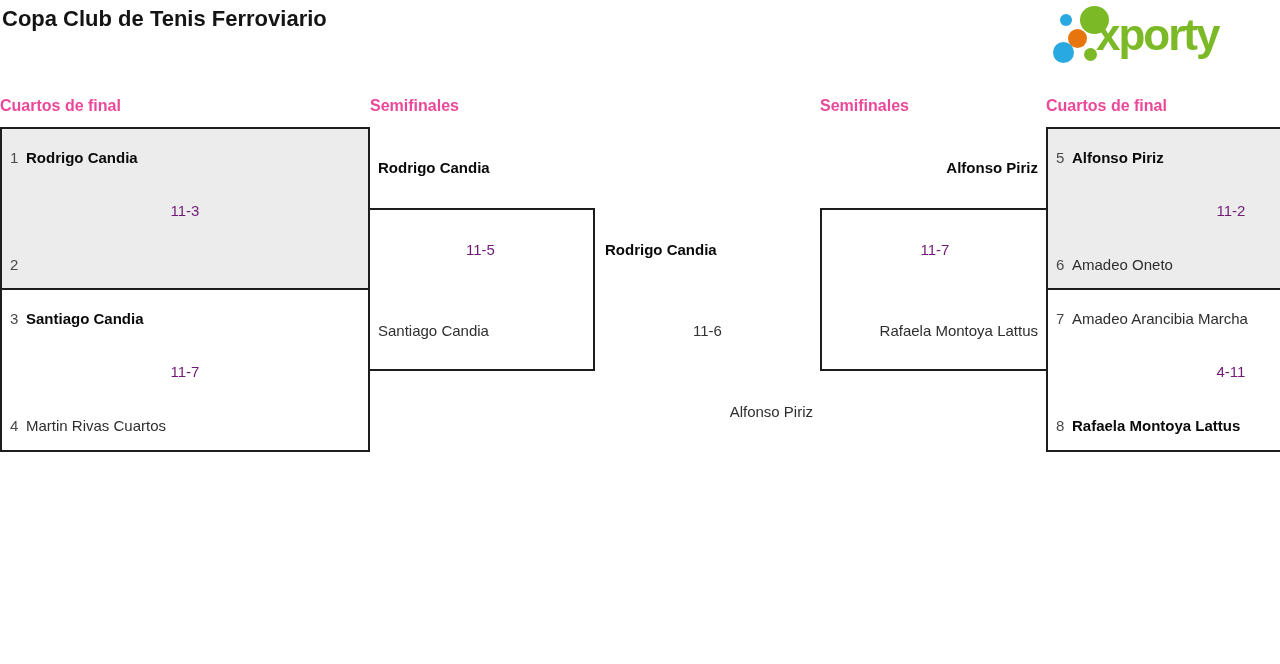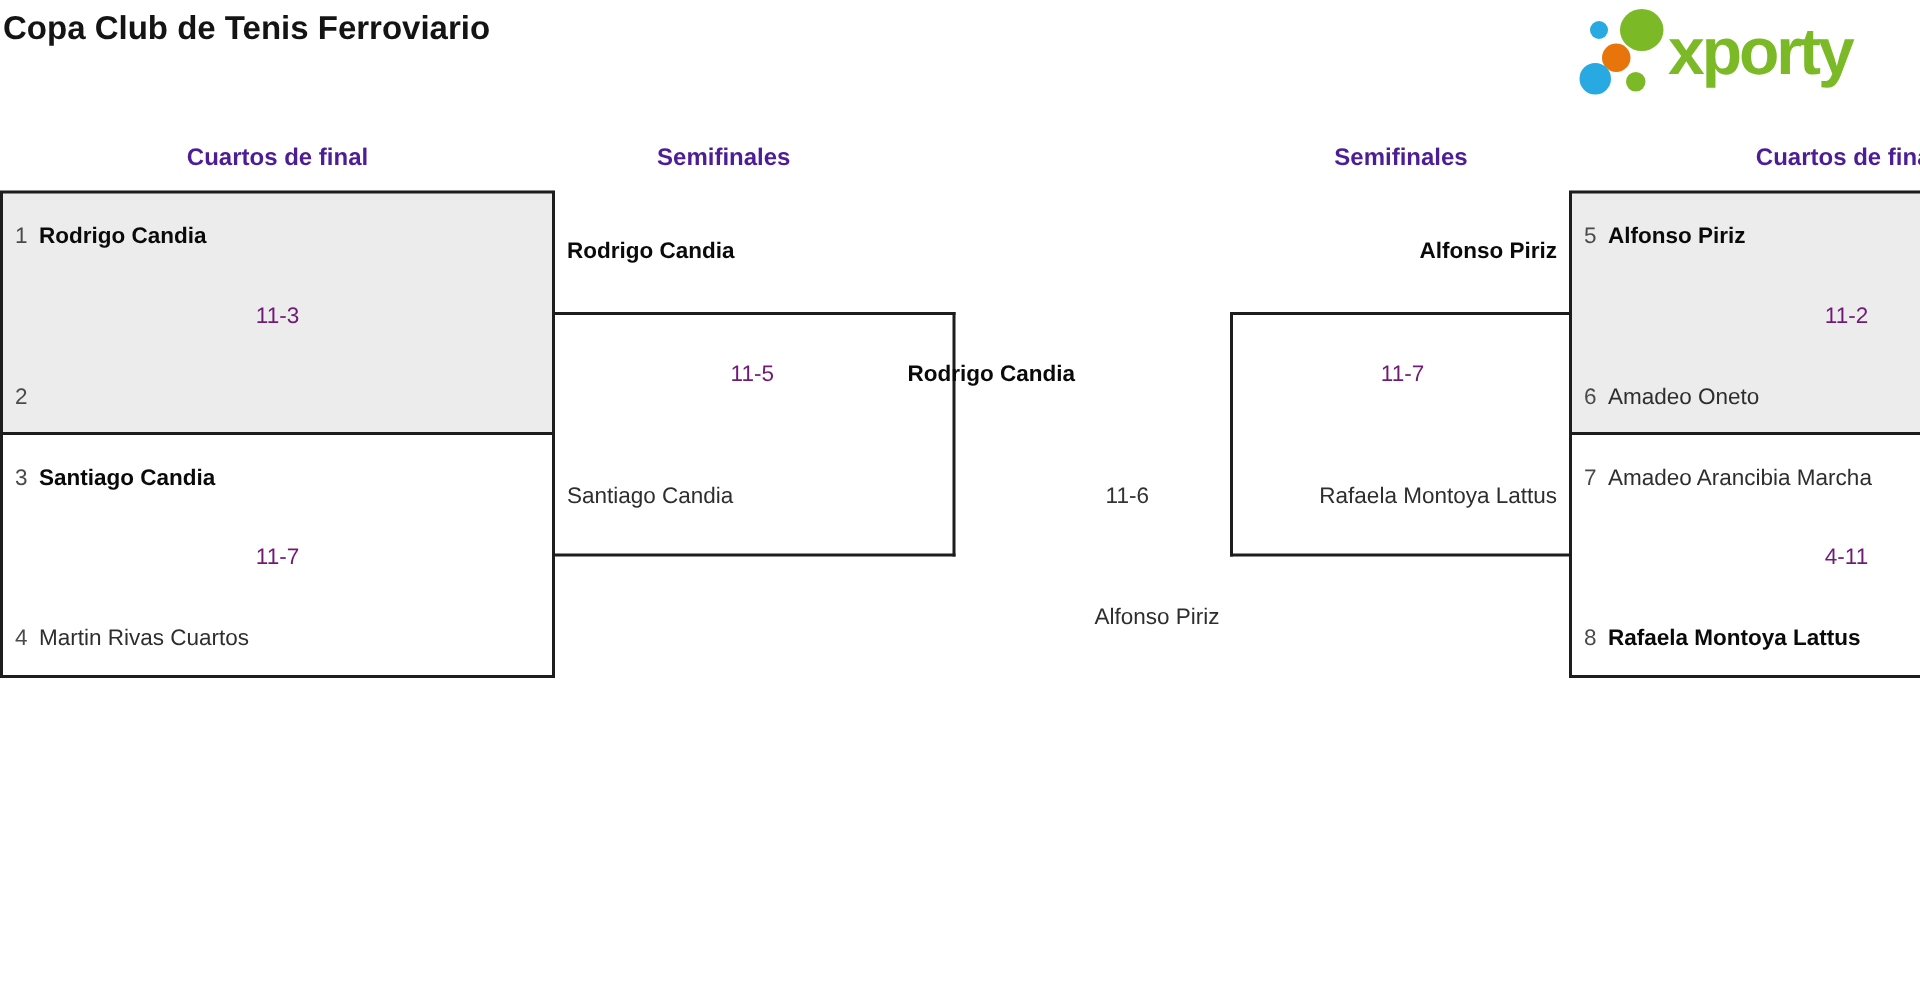--- a/index.html
+++ b/index.html
@@ -9,50 +9,50 @@
   }
   
   .title{position:absolute;left:2px;top:2px;font-size:22px;line-height:33px;font-weight:700;color:#141414;white-space:nowrap;}
   .logo{position:absolute;left:1048px;top:0;width:232px;height:72px;}
   .dot{position:absolute;border-radius:50%;}
   .dot-blue-sm{left:12px;top:14px;width:12px;height:12px;background:#29a9e1;}
   .dot-green-lg{left:32px;top:6px;width:29px;height:28px;background:#7cb927;}
   .dot-orange{left:20px;top:29px;width:19px;height:19px;background:#e8750c;}
   .dot-blue-lg{left:5px;top:42px;width:21px;height:21px;background:#29a9e1;}
   .dot-green-sm{left:36px;top:48px;width:13px;height:13px;background:#7cb927;}
-  .logo-word{position:absolute;left:64px;top:10px;font-size:44px;line-height:50px;font-weight:700;letter-spacing:-2px;color:#7cb927;}
+  .logo-word{position:absolute;left:48px;top:10px;font-size:44px;line-height:50px;font-weight:700;letter-spacing:-2px;color:#7cb927;}
   
-  .colhead{position:absolute;top:97px;height:22px;font-size:16px;font-weight:700;color:#4c1d95;text-align:center;white-space:nowrap;}
+  .colhead{position:absolute;top:97px;height:22px;font-size:16px;font-weight:700;color:#ec4899;white-space:nowrap;}
   .ch-qf-left{left:0;width:370px;}
   .ch-sf-left{left:370px;width:225px;}
   .ch-final{left:595px;width:225px;}
   .ch-sf-right{left:820px;width:228px;}
   .ch-qf-right{left:1046px;width:370px;}
   
   .box{position:absolute;box-sizing:border-box;border:2px solid #1d1d1d;}
   .qf{width:370px;height:163px;}
   .qf1{left:0;top:127px;background:#ececec;}
   .qf2{left:0;top:290px;height:162px;background:#fff;border-top:none;}
   .qf3{left:1046px;top:127px;background:#ececec;}
   .qf4{left:1046px;top:290px;height:162px;background:#fff;border-top:none;}
-  .sfbox{width:269px;height:163px;background:transparent;}
+  .sfbox{width:227px;height:163px;background:transparent;}
   .sf-left-box{left:368px;top:208px;border-left:none;}
   .sf-right-box{left:820px;top:208px;width:228px;border-right:none;}
   
   .prow{position:absolute;left:0;width:100%;height:20px;line-height:20px;font-size:15px;display:flex;box-sizing:border-box;padding-left:8px;white-space:nowrap;}
   .prow .seed{display:inline-block;width:16px;color:#4a4a4a;font-weight:400;flex:none;}
   .pname{color:#2e2e2e;font-weight:400;}
   .pname.win{color:#0a0a0a;font-weight:700;}
   .row-top{top:19px;}
   .row-mid{top:72px;}
   .row-bot{top:126px;}
   .score{position:absolute;left:0;width:100%;height:20px;line-height:20px;font-size:15px;text-align:center;color:#701a75;}
   .free{position:absolute;height:20px;line-height:20px;font-size:15px;white-space:nowrap;}
   .t-right{text-align:right;}
-  .t-center{text-align:center;padding-left:44px;}
+  .t-center{text-align:center;}
 </style>
 </head>
 <body>
 
 <div id="app">
 
   <div class="title">
     <div>Copa Club de Tenis Ferroviario</div>
   </div>
 

